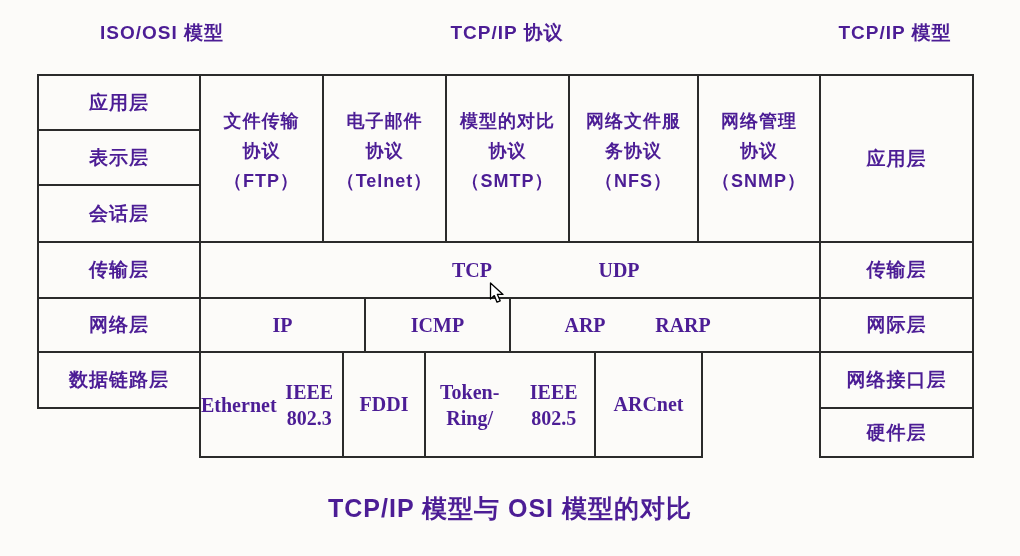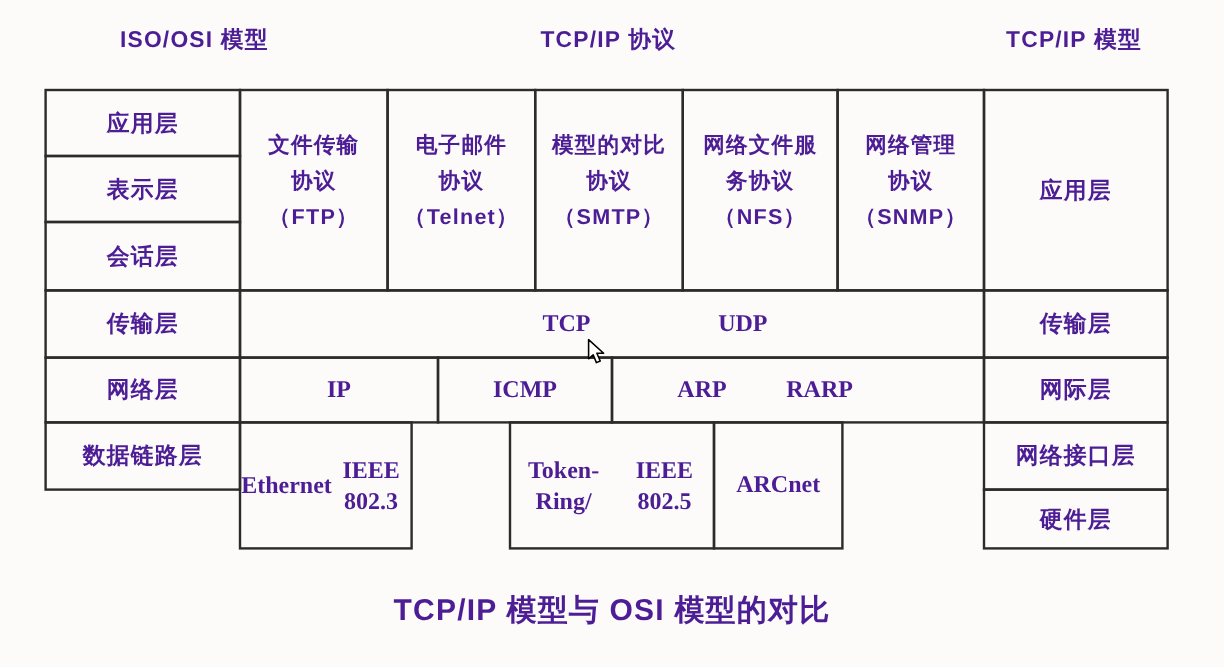--- a/index.html
+++ b/index.html
@@ -104,20 +104,23 @@
     </div>
   <div class="cell" style="left:509px;top:297px;width:312px;height:56px">
     <span class="en floating" style="left:74px">ARP</span>
     <span class="en floating" style="left:172px">RARP</span>
   </div>
 
   <div class="cell proto-bottom" style="left:199px;top:351px;width:145px;height:107px">
     <span class="en">Ethernet</span>
     <span class="en">IEEE 802.3</span>
   </div>
+  <div class="cell" style="left:342px;top:351px;width:84px;height:107px">
+    <span class="en">FDDI</span>
+  </div>
   <div class="cell proto-bottom" style="left:424px;top:351px;width:172px;height:107px">
     <span class="en">Token-Ring/</span>
     <span class="en">IEEE 802.5</span>
   </div>
   <div class="cell" style="left:594px;top:351px;width:109px;height:107px">
     <span class="en">ARCnet</span>
   </div>
 
   <div class="cell" style="left:819px;top:74px;width:155px;height:169px">
       <span class="zh">应用层</span>

